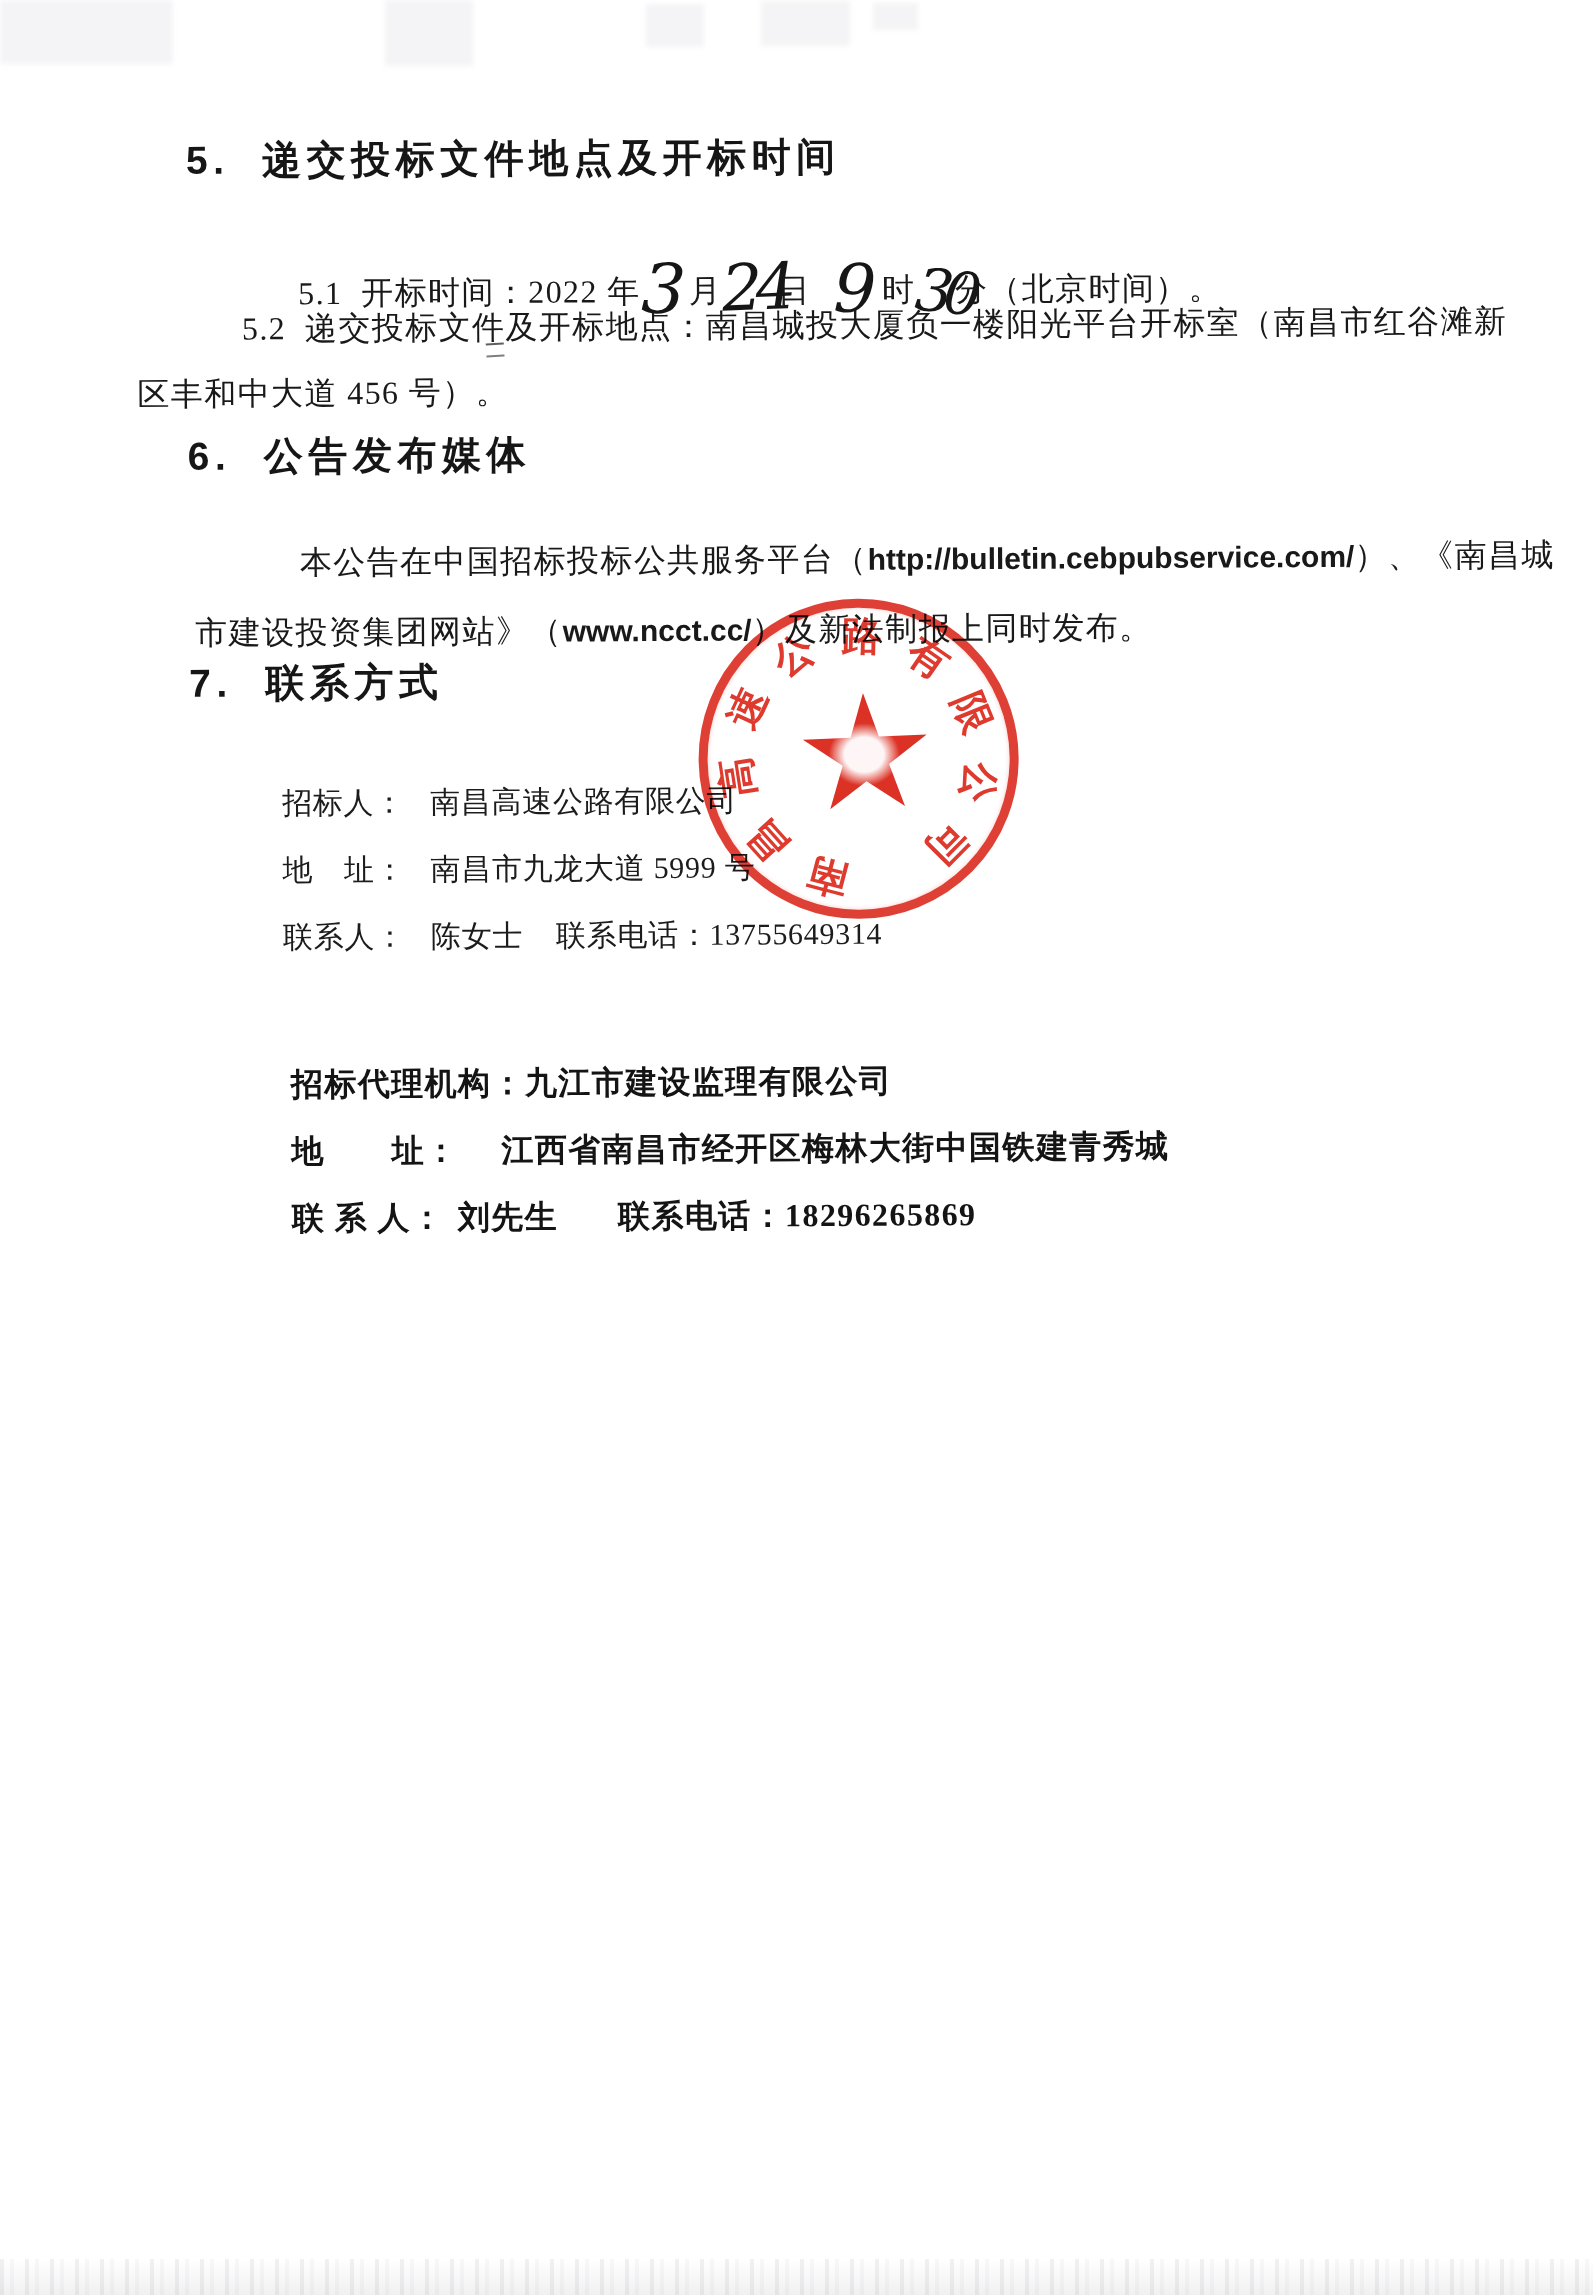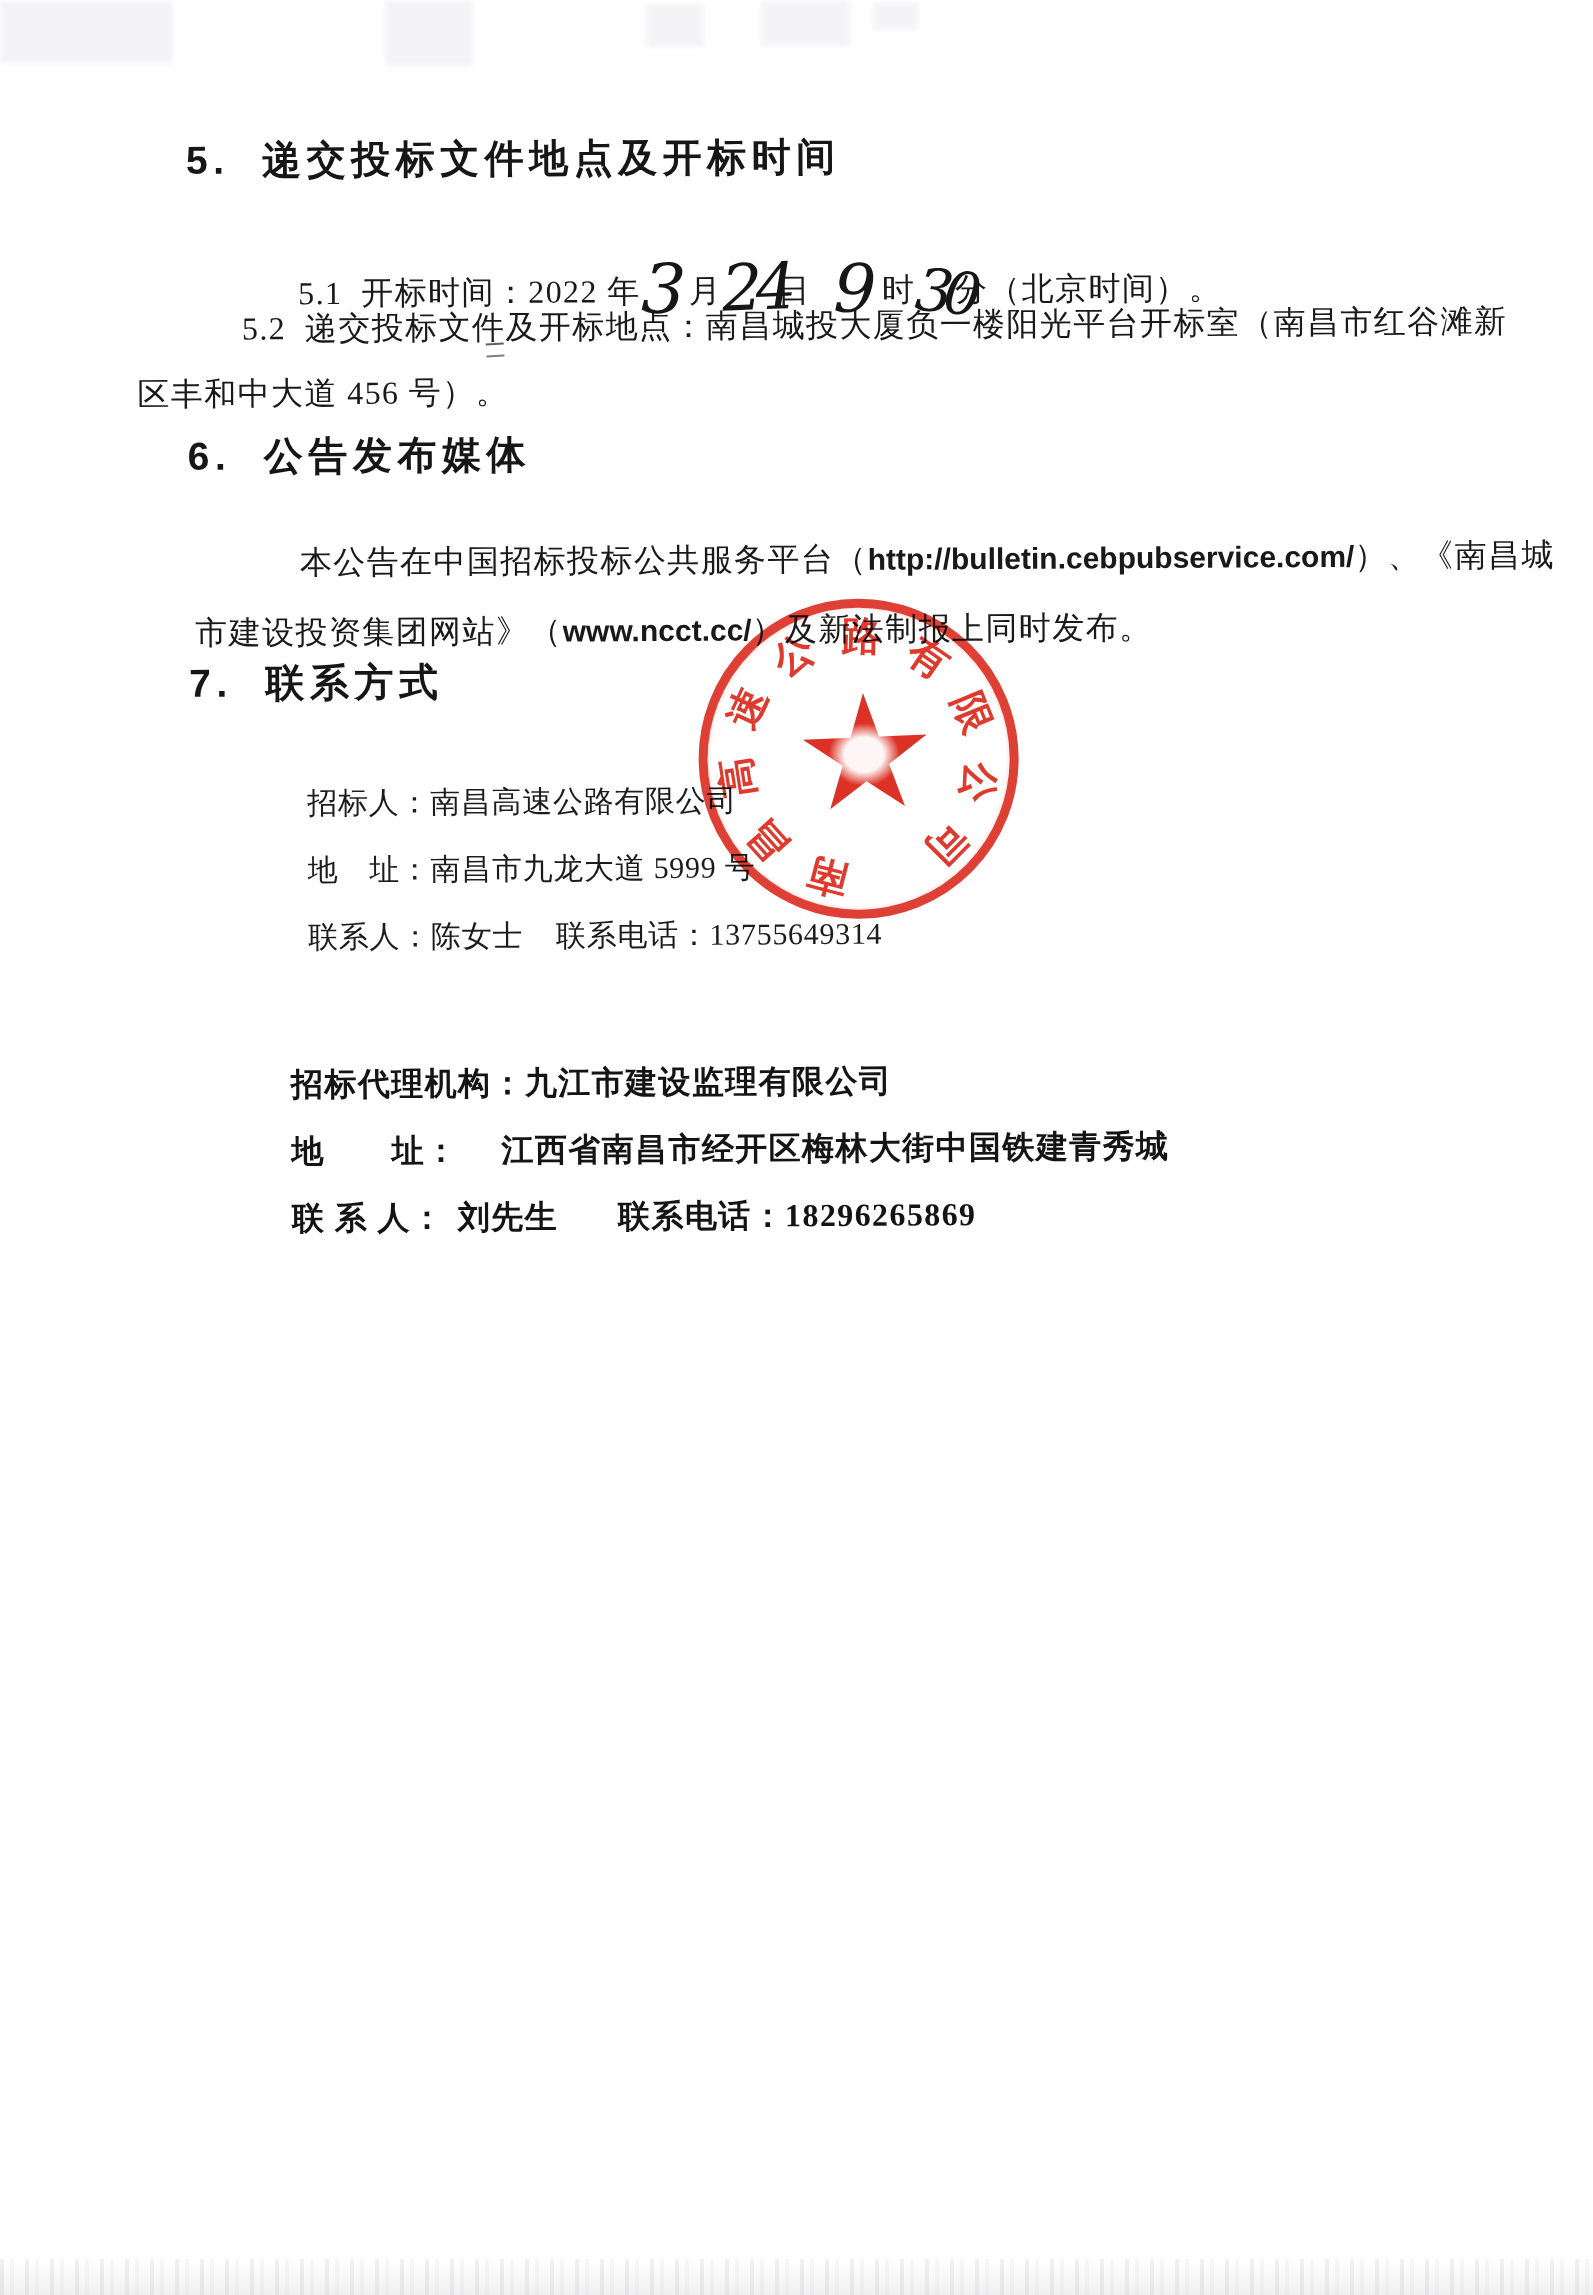--- a/index.html
+++ b/index.html
@@ -17,21 +17,21 @@
     transform:rotate(-0.35deg);
     transform-origin:50% 0;
   }
   .line{position:absolute;white-space:pre;}
   .heading{
     font-family:"Liberation Sans",sans-serif;
     font-weight:700;font-size:39px;letter-spacing:5.5px;color:#161616;
   }
   .body-line{font-size:32px;letter-spacing:1.4px;color:#191919;}
   .contact-line{font-size:30px;letter-spacing:0.7px;color:#1c1c1c;}
-  .contact-line .lbl{display:inline-block;width:148px;text-align:right;}
+  .contact-line .lbl{display:inline-block;width:148px;}
   .agency-line{font-size:32px;letter-spacing:1.4px;font-weight:700;color:#141414;}
   .agency-line .lbl2{display:inline-block;width:210px;}
   .lbl3{display:inline-block;width:166px;}
   .gap1{display:inline-block;width:33px;}
   .gap3{display:inline-block;width:60px;}
   .latin-bold{font-family:"Liberation Sans",sans-serif;font-weight:700;font-size:30px;letter-spacing:0;}
   
   .hw{
     font-family:"DejaVu Serif",serif;font-style:italic;font-weight:400;
     display:inline-block;position:relative;line-height:0;color:#161616;

